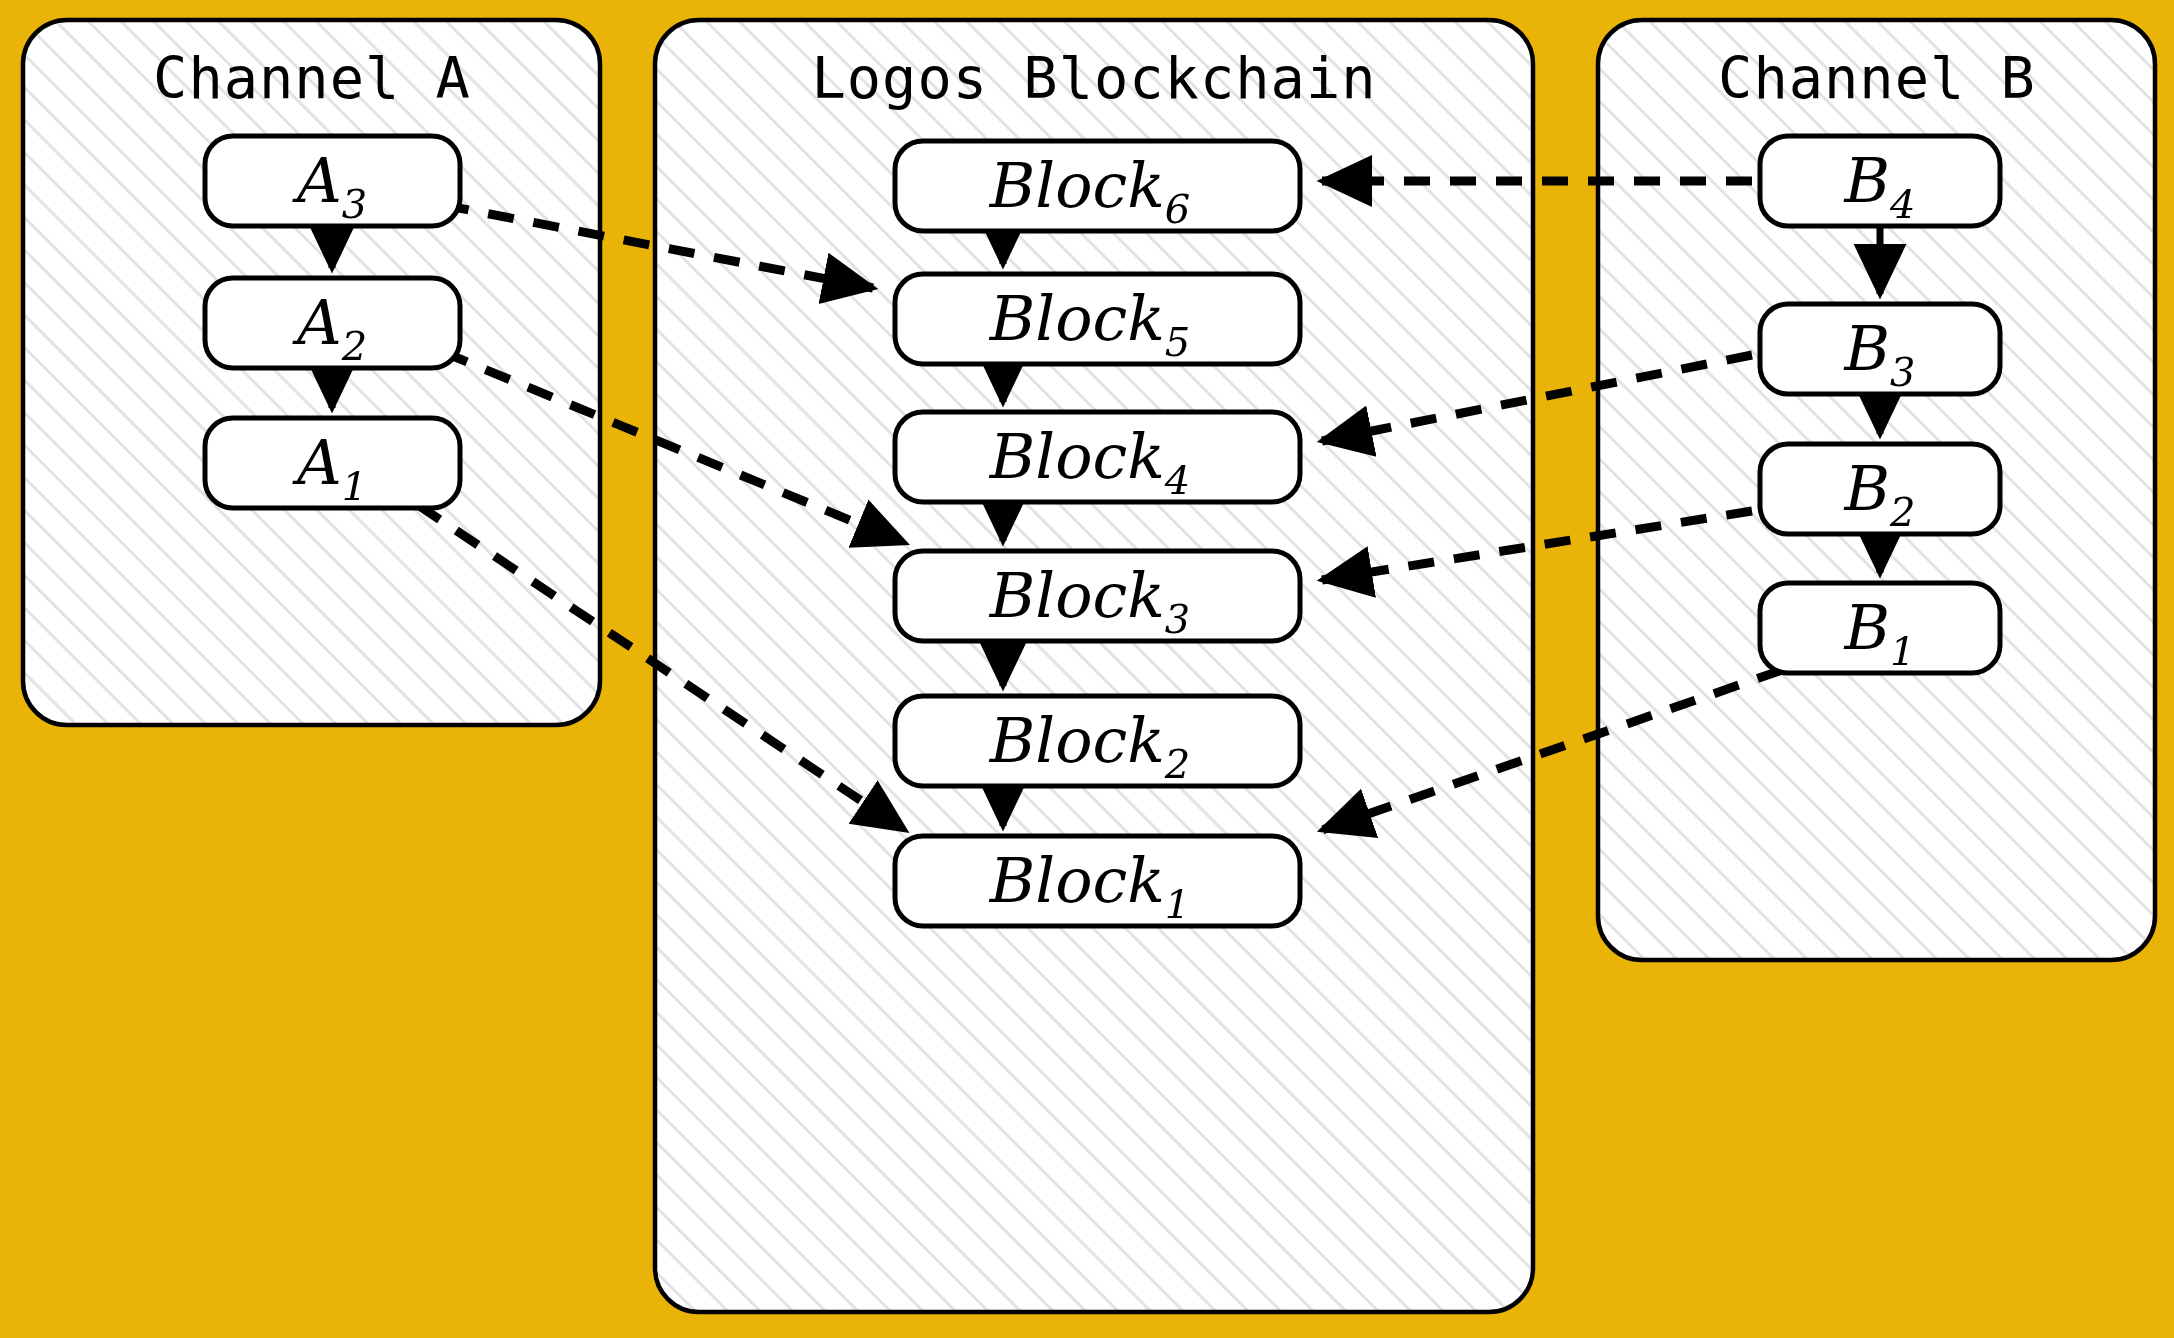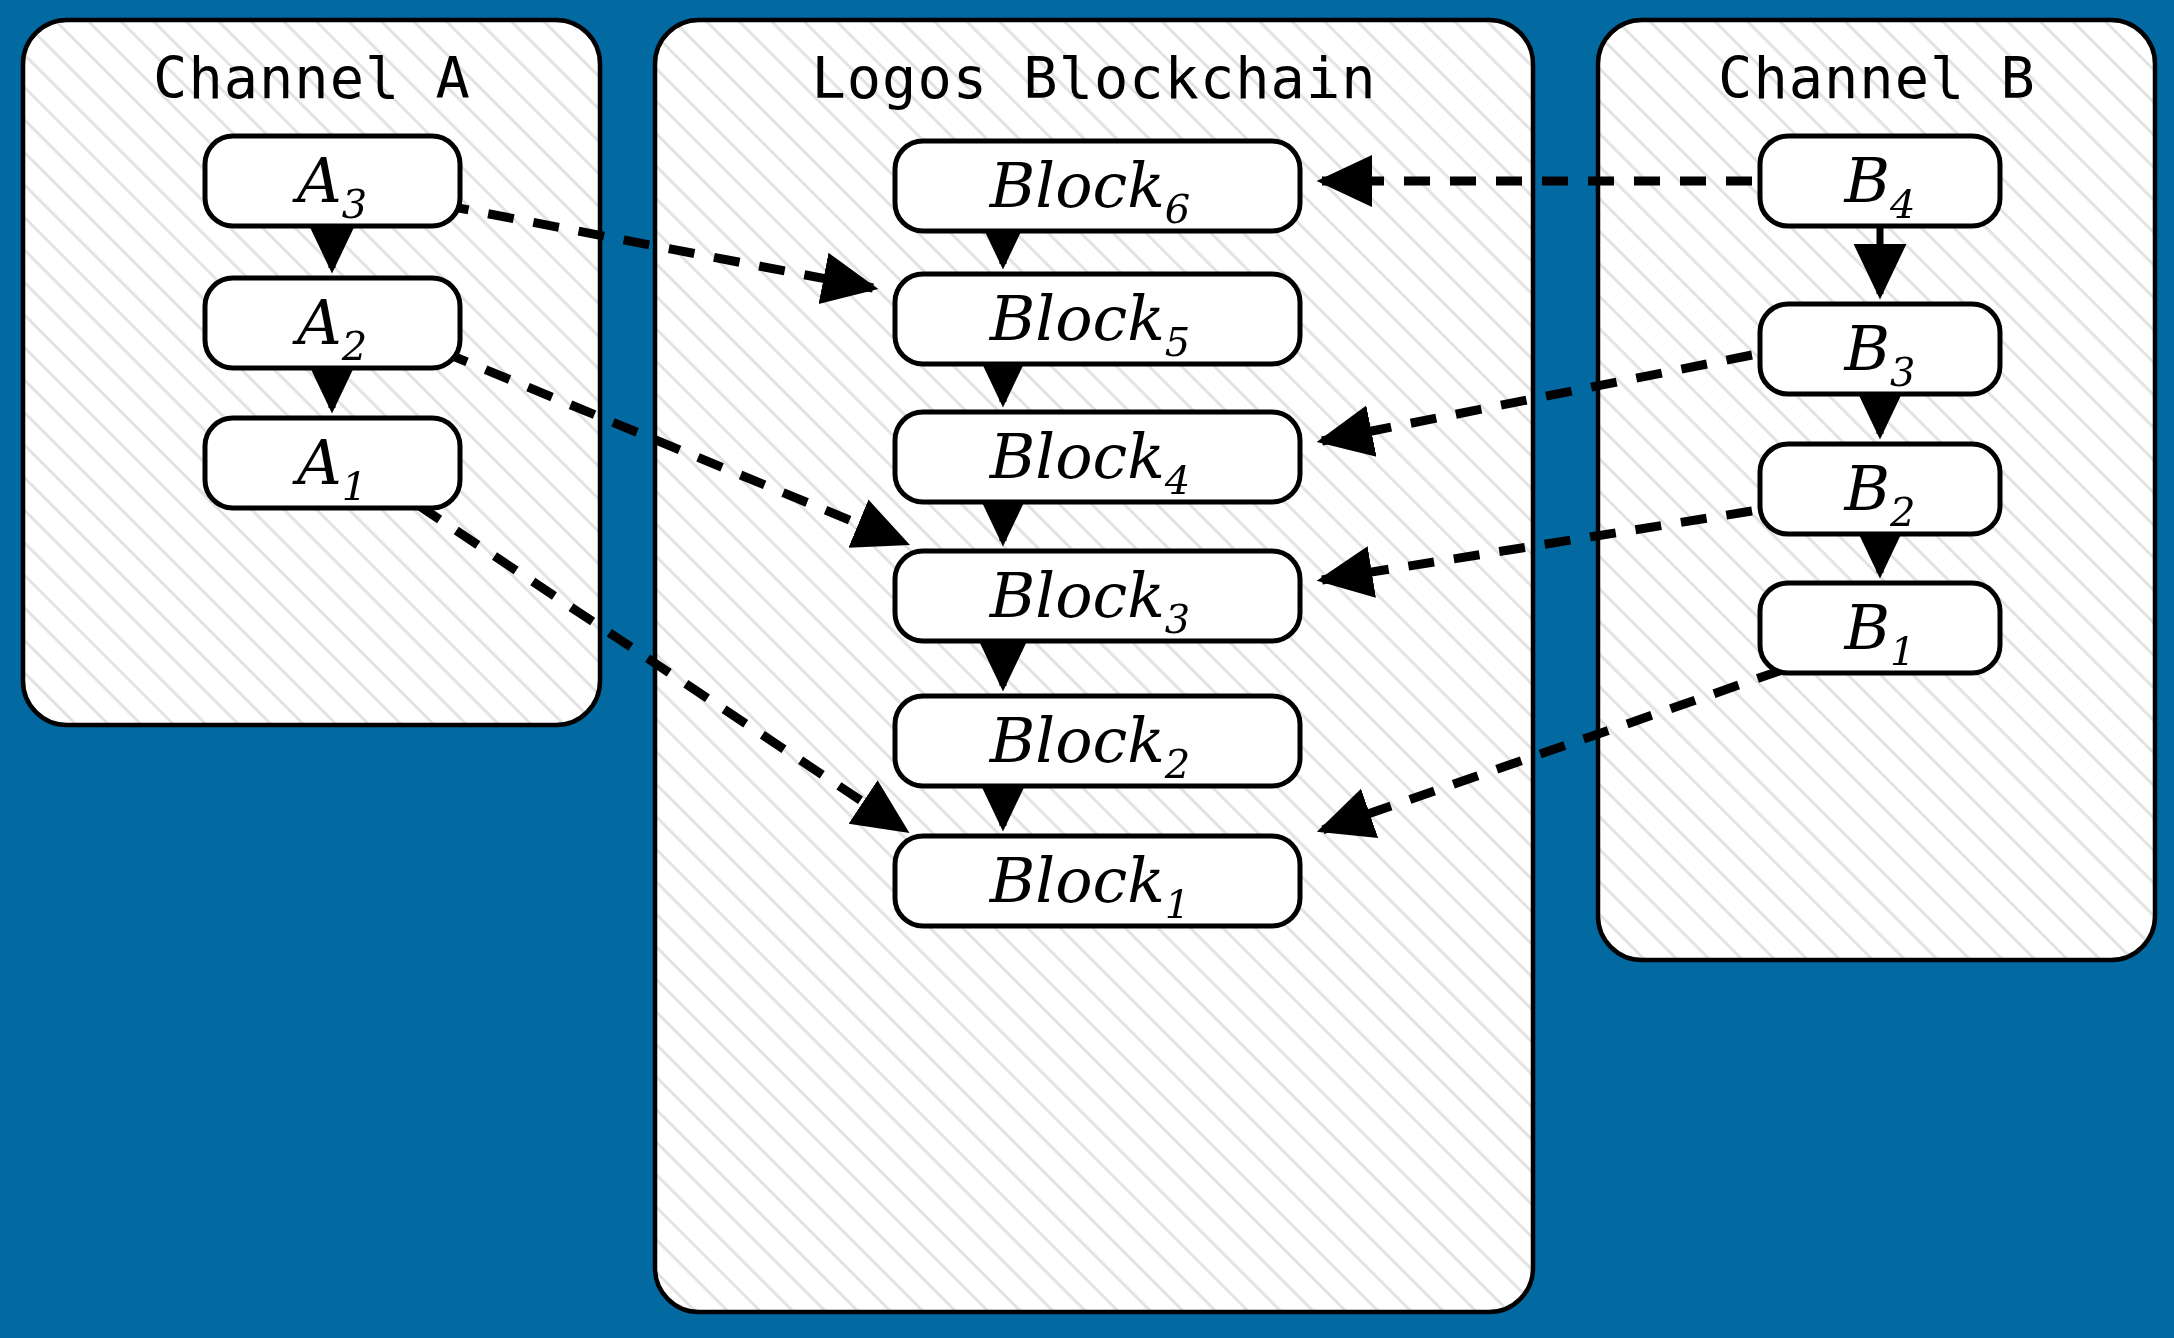--- a/index.html
+++ b/index.html
@@ -4,21 +4,21 @@
 <style>
   html, body {
     margin: 0;
     padding: 0;
     background: #ffffff;
   }
   #stage {
     position: relative;
     width: 2174px;
     height: 1338px;
-    background: #0369a1;
+    background: #eab308;
     overflow: hidden;
     font-family: "DejaVu Serif", serif;
   }
   svg#diagram {
     display: block;
     width: 2174px;
     height: 1338px;
   }
   .panel-rect {
     fill: url(#hatch);

